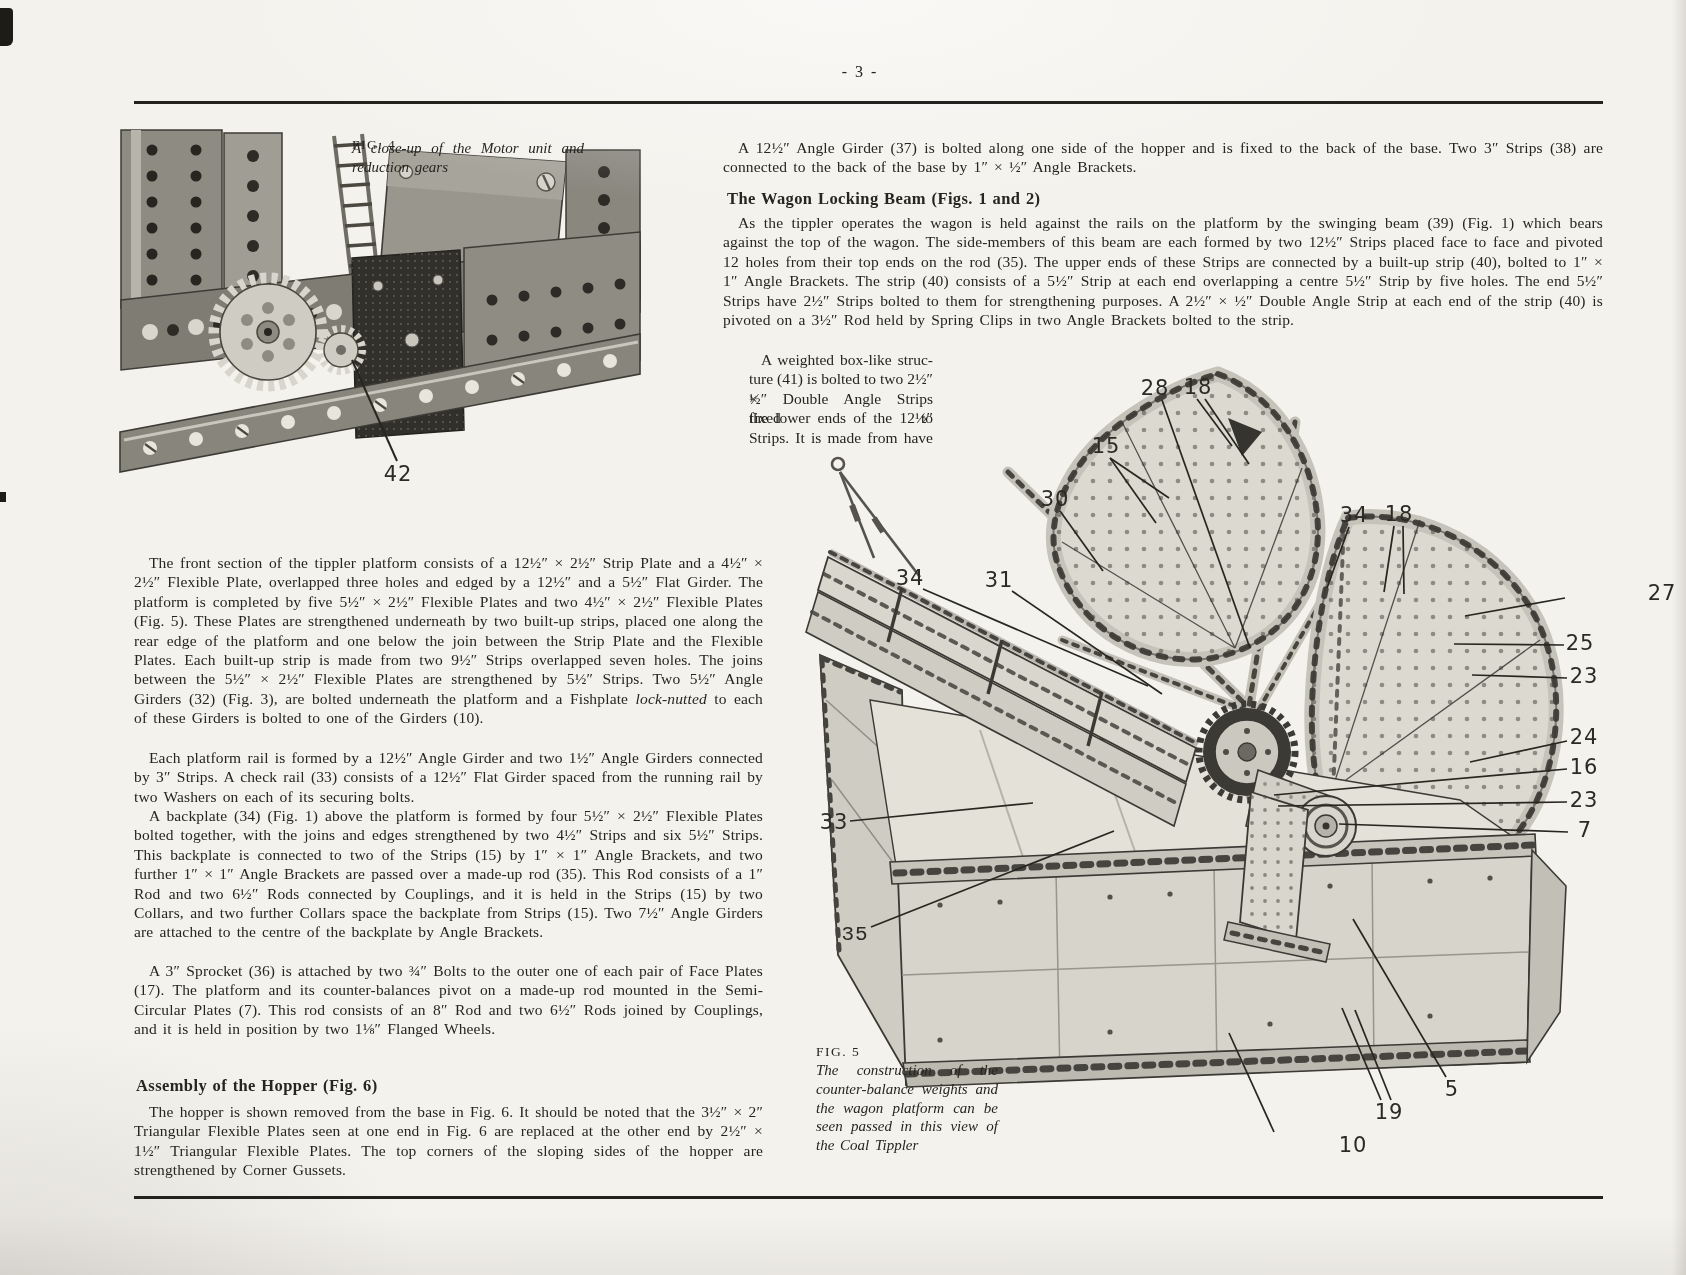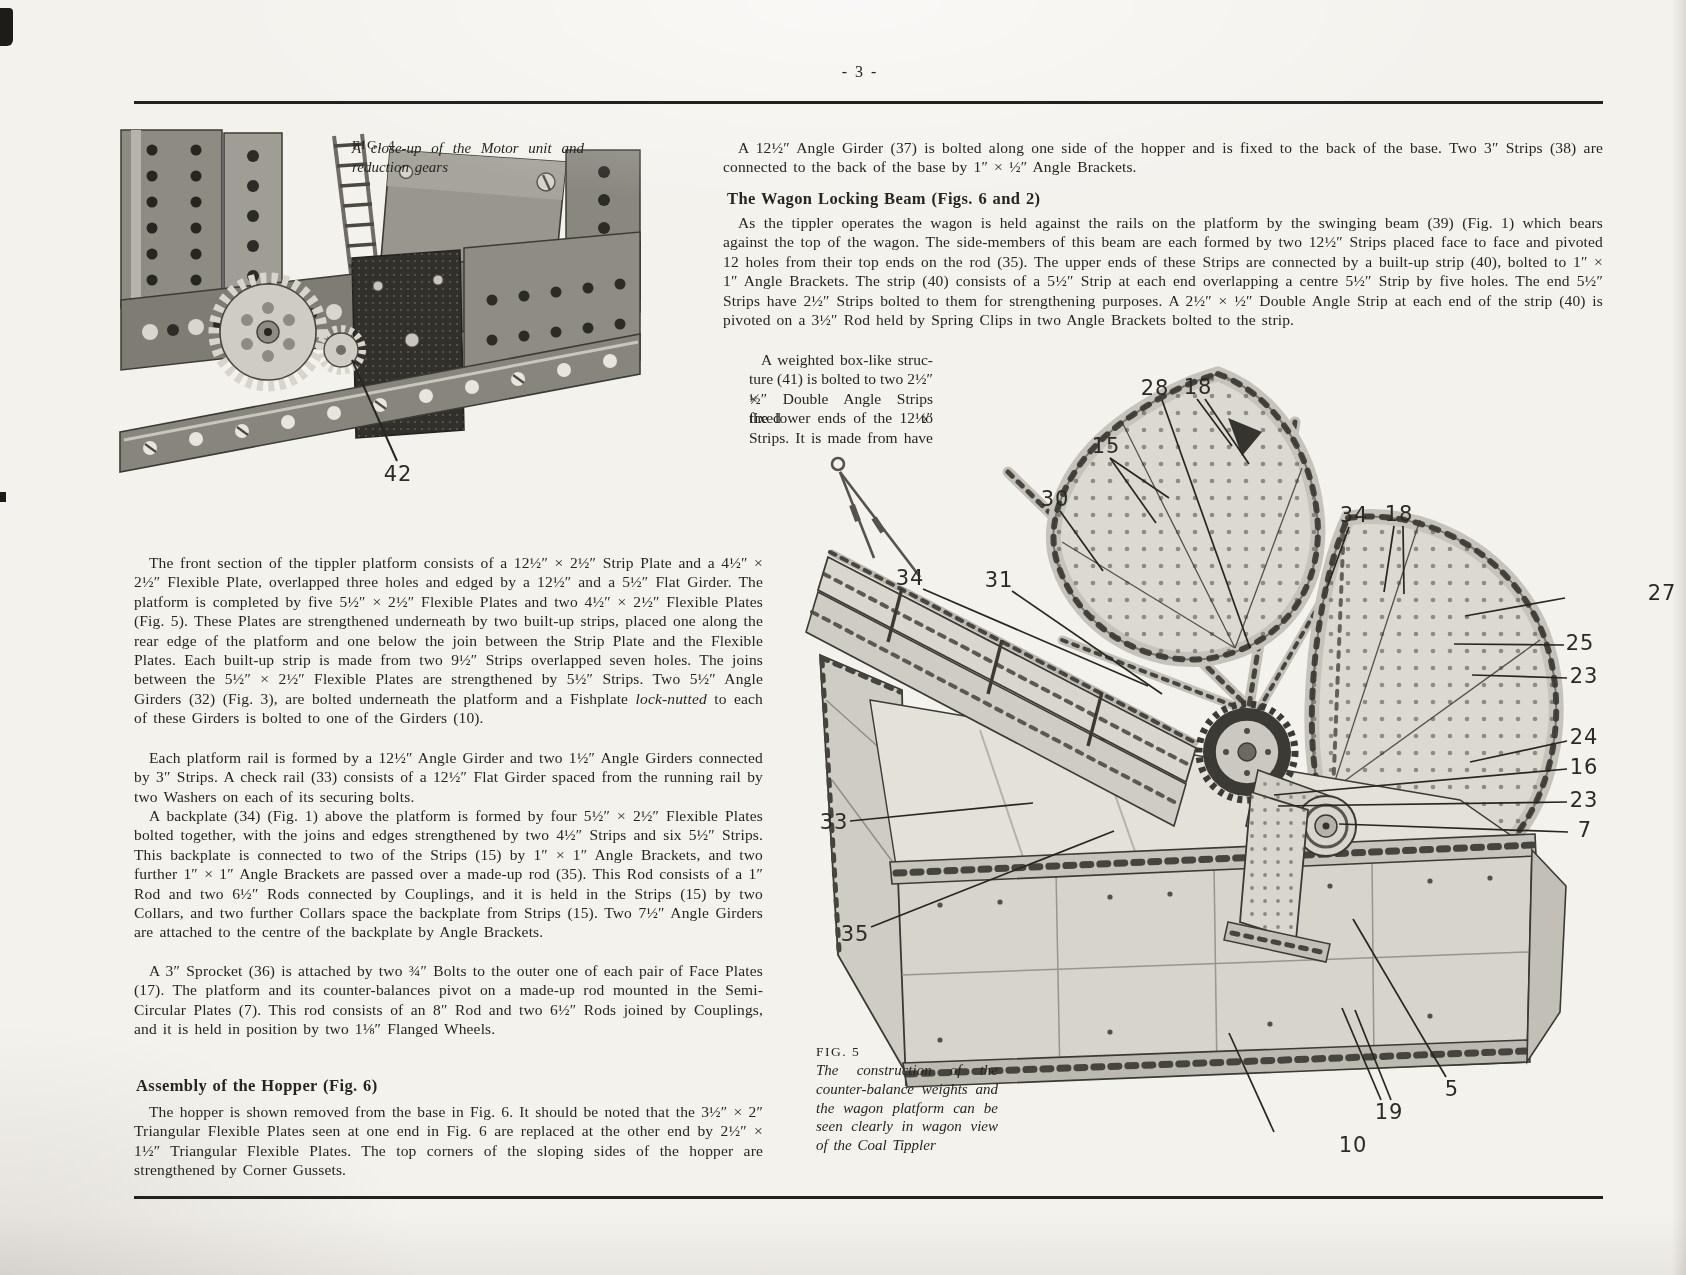--- a/index.html
+++ b/index.html
@@ -360,59 +360,59 @@
 
 <div class="pageno" style="left:820px;top:63px;width:80px;text-align:center;">- 3 -</div>
 
 <div class="rule" style="left:134px;top:101px;width:1469px;height:3px;"></div>
 
 <div class="figlabel" style="left:352px;top:122px;margin-top:15px;">FIG. 4</div>
 <div class="figcap" style="left:352px;top:139px;width:232px;">A close-up of the Motor unit and reduction gears</div>
 <div class="callout" style="left:398px;top:474px;">42</div>
 
 <div class="txt indent" style="left:723px;top:138px;width:880px;">A 12½″ Angle Girder (37) is bolted along one side of the hopper and is fixed to the back of the base. Two 3″ Strips (38) are connected to the back of the base by 1″ × ½″ Angle Brackets.</div>
-<div class="heading" style="left:727px;top:189px;">The Wagon Locking Beam (Figs. 6 and 2)</div>
+<div class="heading" style="left:727px;top:189px;">The Wagon Locking Beam (Figs. 1 and 2)</div>
 <div class="txt indent" style="left:723px;top:213px;width:880px;">As the tippler operates the wagon is held against the rails on the platform by the swinging beam (39) (Fig. 1) which bears against the top of the wagon. The side-members of this beam are each formed by two 12½″ Strips placed face to face and pivoted 12 holes from their top ends on the rod (35). The upper ends of these Strips are connected by a built-up strip (40), bolted to 1″ × 1″ Angle Brackets. The strip (40) consists of a 5½″ Strip at each end overlapping a centre 5½″ Strip by five holes. The end 5½″ Strips have 2½″ Strips bolted to them for strengthening purposes. A 2½″ × ½″ Double Angle Strip at each end of the strip (40) is pivoted on a 3½″ Rod held by Spring Clips in two Angle Brackets bolted to the strip.</div>
 
 <div class="narrow" style="left:729px;top:350px;width:184px;height:100px;margin-left:20px;">
   <div class="nline" style="top:0;text-indent:12px;">A weighted box-like struc-</div>
   <div class="nline" style="top:19.4px;">ture (41) is bolted to two 2½″ ×</div>
   <div class="nline" style="top:38.8px;">½″ Double Angle Strips fixed to</div>
   <div class="nline" style="top:58.2px;">the lower ends of the 12½″</div>
   <div class="nline" style="top:77.6px;">Strips. It is made from have</div>
 </div>
 
 <div class="txt indent" style="left:134px;top:553px;width:629px;"><span>The front section of the tippler platform consists of a 12½″ × 2½″ Strip Plate and a 4½″ × 2½″ Flexible Plate, overlapped three holes and edged by a 12½″ and a 5½″ Flat Girder. The platform is completed by five 5½″ × 2½″ Flexible Plates and two 4½″ × 2½″ Flexible Plates (Fig. 5). These Plates are strengthened underneath by two built-up strips, placed one along the rear edge of the platform and one below the join between the Strip Plate and the Flexible Plates. Each built-up strip is made from two 9½″ Strips overlapped seven holes. The joins between the 5½″ × 2½″ Flexible Plates are strengthened by 5½″ Strips. Two 5½″ Angle Girders (32) (Fig. 3), are bolted underneath the platform and a Fishplate </span><i>lock-nutted</i><span> to each of these Girders is bolted to one of the Girders (10).</span></div>
 
 <div class="txt indent" style="left:134px;top:748px;width:629px;">Each platform rail is formed by a 12½″ Angle Girder and two 1½″ Angle Girders connected by 3″ Strips. A check rail (33) consists of a 12½″ Flat Girder spaced from the running rail by two Washers on each of its securing bolts.</div>
 <div class="txt indent" style="left:134px;top:806px;width:629px;">A backplate (34) (Fig. 1) above the platform is formed by four 5½″ × 2½″ Flexible Plates bolted together, with the joins and edges strengthened by two 4½″ Strips and six 5½″ Strips. This backplate is connected to two of the Strips (15) by 1″ × 1″ Angle Brackets, and two further 1″ × 1″ Angle Brackets are passed over a made-up rod (35). This Rod consists of a 1″ Rod and two 6½″ Rods connected by Couplings, and it is held in the Strips (15) by two Collars, and two further Collars space the backplate from Strips (15). Two 7½″ Angle Girders are attached to the centre of the backplate by Angle Brackets.</div>
 <div class="txt indent" style="left:134px;top:961px;width:629px;">A 3″ Sprocket (36) is attached by two ¾″ Bolts to the outer one of each pair of Face Plates (17). The platform and its counter-balances pivot on a made-up rod mounted in the Semi-Circular Plates (7). This rod consists of an 8″ Rod and two 6½″ Rods joined by Couplings, and it is held in position by two 1⅛″ Flanged Wheels.</div>
 
 <div class="heading" style="left:136px;top:1076px;">Assembly of the Hopper (Fig. 6)</div>
 <div class="txt indent" style="left:134px;top:1102px;width:629px;">The hopper is shown removed from the base in Fig. 6. It should be noted that the 3½″ × 2″ Triangular Flexible Plates seen at one end in Fig. 6 are replaced at the other end by 2½″ × 1½″ Triangular Flexible Plates. The top corners of the sloping sides of the hopper are strengthened by Corner Gussets.</div>
 
 <div class="figlabel" style="left:816px;top:1044px;">FIG. 5</div>
-<div class="figcap" style="left:816px;top:1061px;width:182px;">The construction of the counter-balance weights and the wagon platform can be seen clearly in wagon view of the Coal Tippler</div>
+<div class="figcap" style="left:816px;top:1061px;width:182px;">The construction of the counter-balance weights and the wagon platform can be seen passed in this view of the Coal Tippler</div>
 
 <div>
   <div class="callout" style="left:1155px;top:388px;">28</div>
   <div class="callout" style="left:1198px;top:387px;">18</div>
   <div class="callout" style="left:1106px;top:446px;">15</div>
   <div class="callout" style="left:1055px;top:499px;">30</div>
   <div class="callout" style="left:910px;top:578px;">34</div>
   <div class="callout" style="left:999px;top:580px;">31</div>
   <div class="callout" style="left:1354px;top:515px;">34</div>
   <div class="callout" style="left:1399px;top:514px;">18</div>
   <div class="callout" style="left:1662px;top:593px;">27</div>
   <div class="callout" style="left:1580px;top:643px;">25</div>
   <div class="callout" style="left:1584px;top:676px;">23</div>
   <div class="callout" style="left:1584px;top:737px;">24</div>
   <div class="callout" style="left:1584px;top:767px;">16</div>
   <div class="callout" style="left:1584px;top:800px;">23</div>
   <div class="callout" style="left:1585px;top:830px;">7</div>
   <div class="callout" style="left:834px;top:822px;">33</div>
-  <div class="callout" style="left:855px;top:934px;">35</div>
+  <div class="callout" style="left:855px;top:934px;font-family:Liberation Mono, monospace;">35</div>
   <div class="callout" style="left:1452px;top:1089px;">5</div>
   <div class="callout" style="left:1389px;top:1112px;">19</div>
   <div class="callout" style="left:1317px;top:1145px;margin-left:36px;">10</div>
 </div>
 
 <div class="rule" style="left:134px;top:1196px;width:1469px;height:2.5px;"></div>
 
 </body></html>

